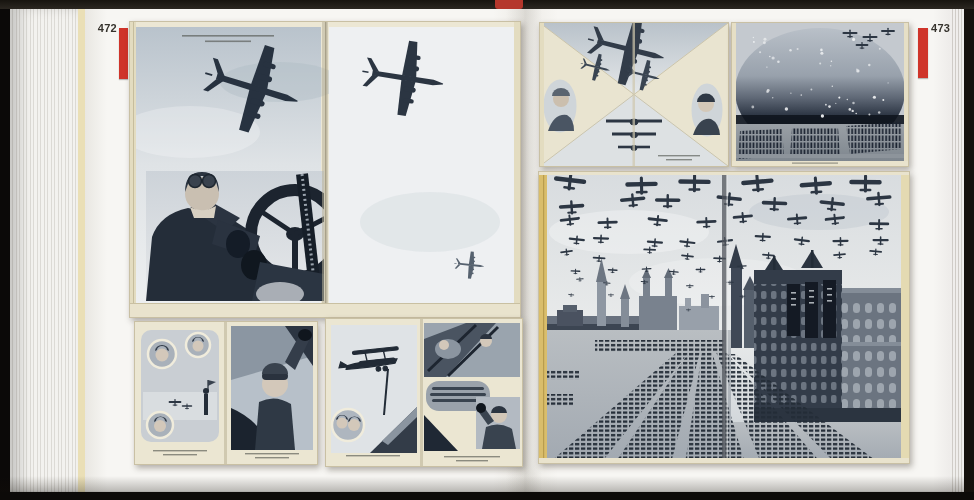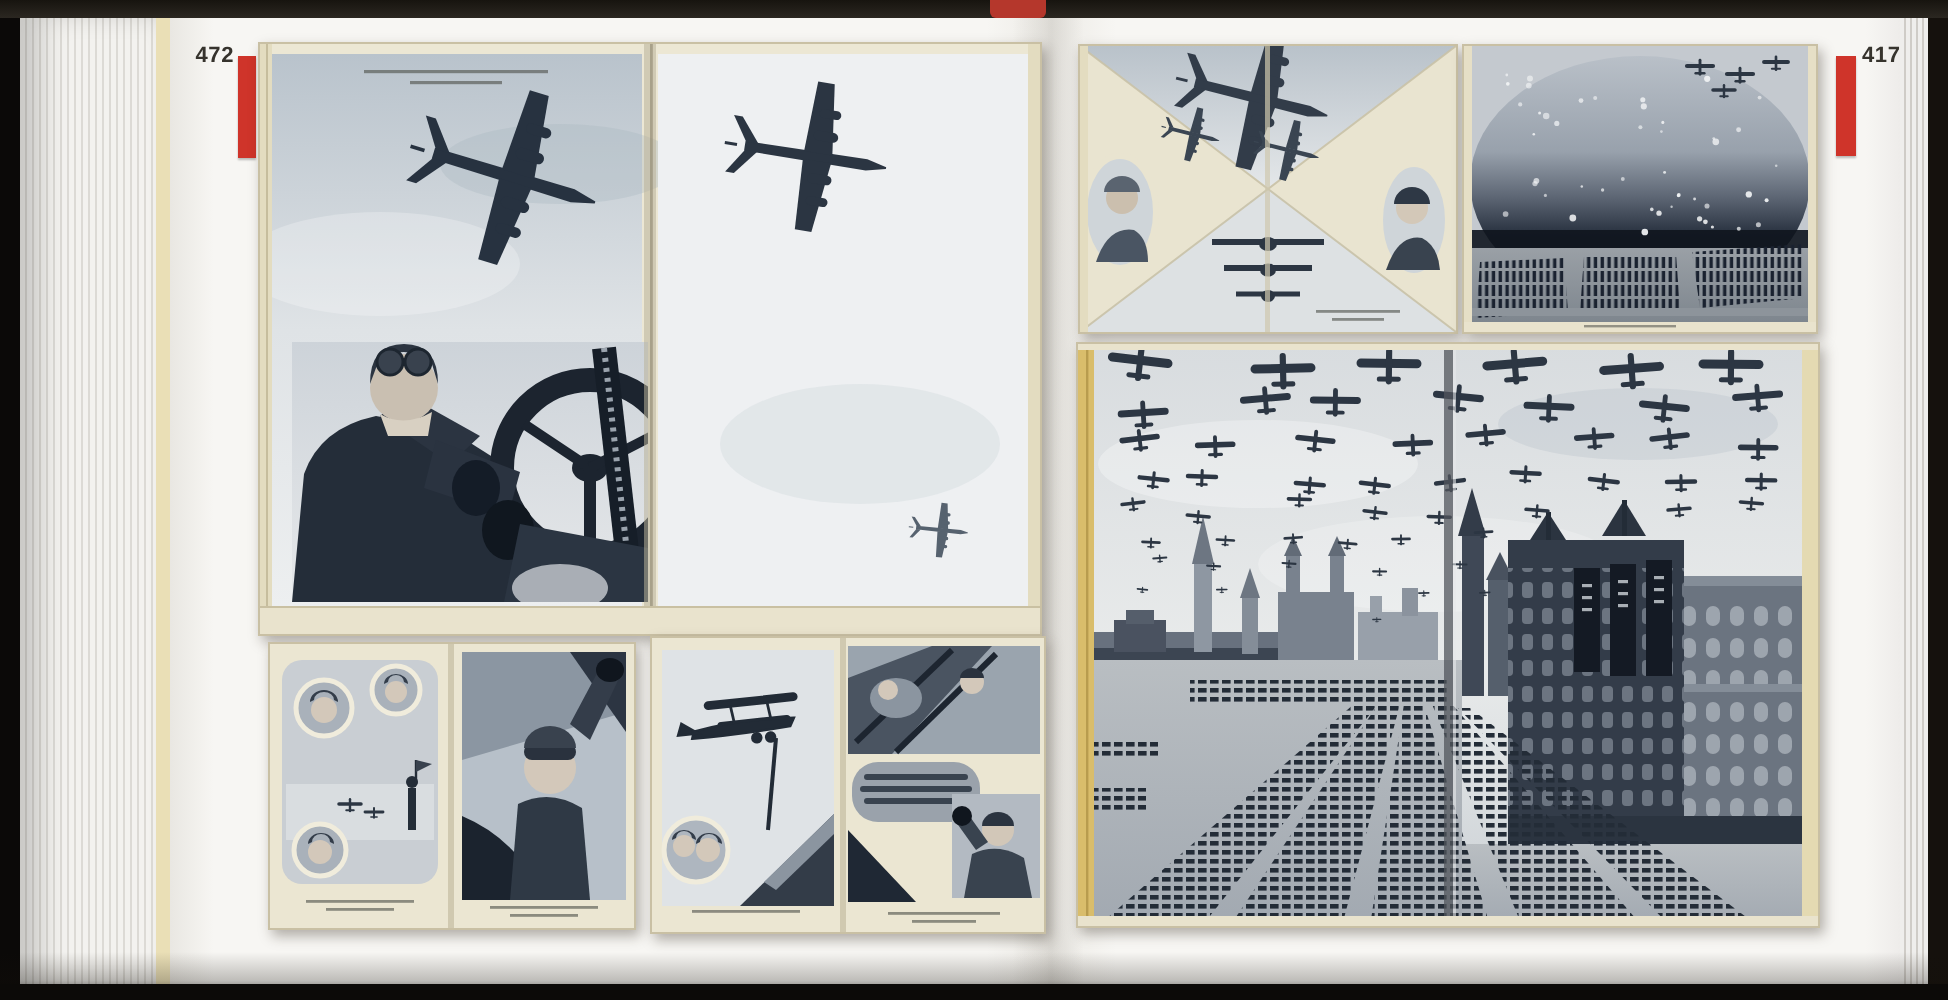--- a/index.html
+++ b/index.html
@@ -78,21 +78,21 @@
   <div class="abs" id="page-right"></div>
   <div class="abs" id="gutter-shade"></div>
   <div class="abs" id="right-stack"></div>
   <div class="abs" id="right-cover"></div>
   <div class="abs" id="top-edge"></div>
   <div class="abs" id="red-ribbon"></div>
 
   <div class="abs folio" style="left:94px;top:22px;width:23px;text-align:right;">472</div>
   <div class="abs redbar" style="left:119px;top:28px;width:9px;height:51px;"></div>
   <div class="abs redbar" style="left:918px;top:28px;width:10px;height:50px;"></div>
-  <div class="abs folio" style="left:931px;top:22px;">417</div>
+  <div class="abs folio" style="left:931px;top:22px;">473</div>
 
   <div class="plate" style="left:129px;top:21px;width:390px;height:295px;">
   <svg width="390" height="295" viewBox="0 0 390 295">
     <defs>
       <linearGradient id="skyL" x1="0" y1="0" x2="0" y2="1">
         <stop offset="0" stop-color="#b9c3cc"></stop>
             <stop offset=".5" stop-color="#dfe3e6"></stop>
             <stop offset="1" stop-color="#edeff0"></stop>
       </linearGradient>
       <linearGradient id="pilotbg" x1="0" y1="0" x2="0" y2="1">

